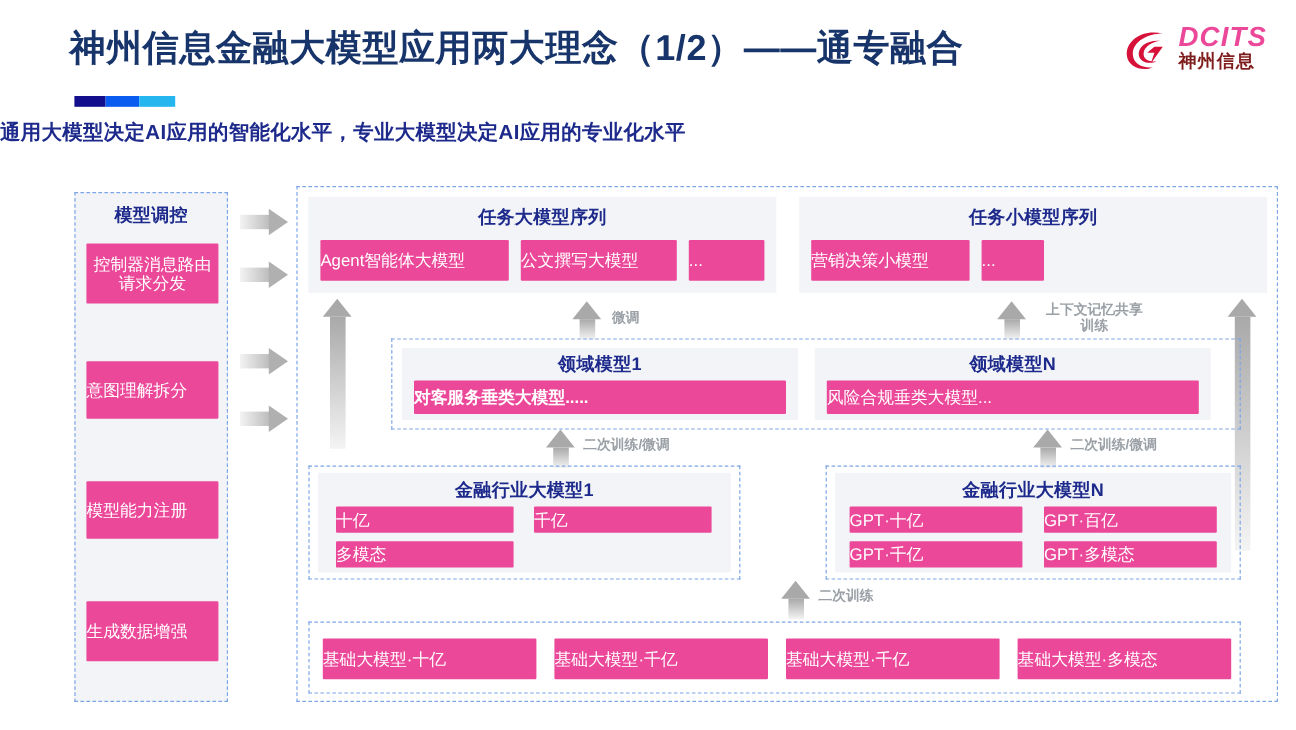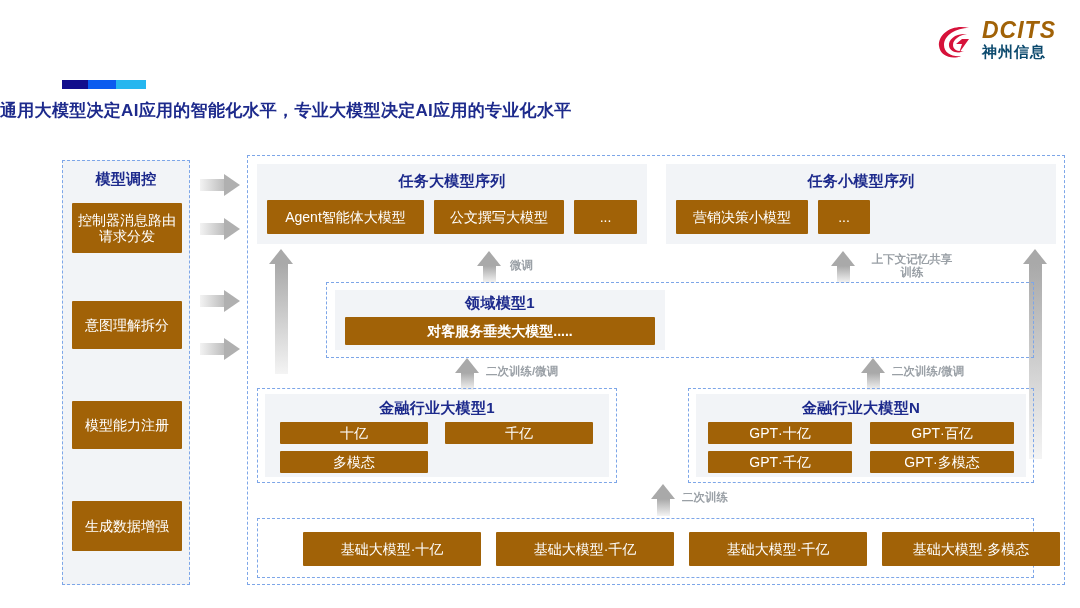--- a/index.html
+++ b/index.html
@@ -24,39 +24,39 @@
   }
   .title-bar i { display: block; height: 100%; }
   .tb1 { width: 26px; background: #120e8c; }
   .tb2 { width: 28px; background: #0a5bef; }
   .tb3 { width: 30px; background: #25b6ef; }
 
   .logo { position: absolute; right: 14px; top: 16px; width: 130px; height: 54px; }
   .logo-mark { position: absolute; left: 0; top: 6px; width: 42px; height: 40px; }
   .logo-text { position: absolute; left: 46px; top: 2px; }
   .logo-dcits {
-    font-size: 23px; font-weight: bold; color: #a16207;
+    font-size: 23px; font-weight: bold; color: #ec4899;
     letter-spacing: 1px; font-style: italic; line-height: 24px;
   }
   .logo-cn {
-    font-size: 15px; font-weight: bold; color: #0c4a6e;
+    font-size: 15px; font-weight: bold; color: #7f1d1d;
     letter-spacing: 1px; line-height: 18px; margin-top: 1px;
   }
 
   .subtitle {
     position: absolute; left: 0; right: 0; top: 99px;
     text-align: left;
     font-size: 17px; font-weight: bold; color: #1d2a8c;
     letter-spacing: 0.3px;
   }
 
   
   .bluebox {
-    background: #a16207; color: #ffffff;
-    display: flex; align-items: center; justify-content: center;
+    background: #ec4899; color: #ffffff;
+    display: flex; align-items: center; 
     font-size: 14px; font-weight: 500; text-align: center;
     border-radius: 1px; line-height: 1.15;
   }
   .panel { background: #f2f4f7; }
   .dashed { border: 1px dashed #7da6e8; }
   .panel-title {
     text-align: center; font-size: 15px; font-weight: bold;
     color: #1d2a8c; letter-spacing: 0.3px;
   }
   .conn-label {
@@ -96,20 +96,21 @@
   .sb-item { position: absolute; left: 9px; width: 110px; }
 
   
   #diagram { position: absolute; left: 247px; top: 155px; width: 818px; height: 430px; }
 </style>
 </head>
 <body>
 
 <div class="slide">
 
+  <div class="title">神州信息金融大模型应用两大理念（1/2）——通专融合</div>
 
   <div class="title-bar">
     <i class="tb1"></i>
     <i class="tb2"></i>
     <i class="tb3"></i>
   </div>
 
   <div class="logo">
     <svg class="logo-mark" viewBox="0 0 42 40">
       <path d="M33 6 C16 2 2 12 3 24 C4 34 16 38 25 34 C16 35 8 31 8 23 C8 13 20 6 33 6 Z" fill="#d6123a"></path>
@@ -210,20 +211,26 @@
     <div class="conn-label" style="left:616px; top:97px; text-align:center; width:96px;">上下文记忆共享
 训练</div>
 
     <div class="dashed" style="position:absolute; left:78px; top:126px; width:708px; height:76px;">
       <div class="panel" style="position:absolute; left:8px; top:7px; width:330px; height:60px;">
         <div class="panel-title" style="margin-top:4px;">领域模型1</div>
         <div class="bluebox" style="position:absolute; left:10px; top:27px; width:310px; height:28px;font-weight:bold;">
           <span>对客服务垂类大模型.....</span>
         </div>
       </div>
+      <div class="panel" style="position:absolute; left:352px; top:7px; width:330px; height:60px;">
+        <div class="panel-title" style="margin-top:4px;">领域模型N</div>
+        <div class="bluebox" style="position:absolute; left:10px; top:27px; width:310px; height:28px;">
+          <span>风险合规垂类大模型...</span>
+        </div>
+      </div>
     </div>
 
     <div class="arr-up" style="left:207px; top:202px; width:25px; height:32px;">
       <span class="head"></span>
         <span class="shaft" style="top:15px;"></span>
     </div>
     <div class="conn-label" style="left:238px; top:209px;">二次训练/微调</div>
 
     <div class="arr-up" style="left:613px; top:202px; width:25px; height:32px;">
       <span class="head"></span>
@@ -268,21 +275,21 @@
       </div>
     </div>
 
     <div class="arr-up" style="left:403px; top:328px; width:25px; height:32px;">
       <span class="head"></span>
         <span class="shaft" style="top:15px;"></span>
     </div>
     <div class="conn-label" style="left:434px; top:335px;">二次训练</div>
 
     <div class="dashed" style="position:absolute; left:9px; top:362px; width:777px; height:60px;">
-      <div style="position:absolute; left:11px; top:13px; display:flex; gap:15px;margin-left:34px;">
+      <div style="position:absolute; left:11px; top:13px; display:flex; gap:15px;">
         <div class="bluebox" style="width:178px;height:34px;">
           <span>基础大模型·十亿</span>
         </div>
         <div class="bluebox" style="width:178px;height:34px;">
           <span>基础大模型·千亿</span>
         </div>
         <div class="bluebox" style="width:178px;height:34px;">
           <span>基础大模型·千亿</span>
         </div>
         <div class="bluebox" style="width:178px;height:34px;">

